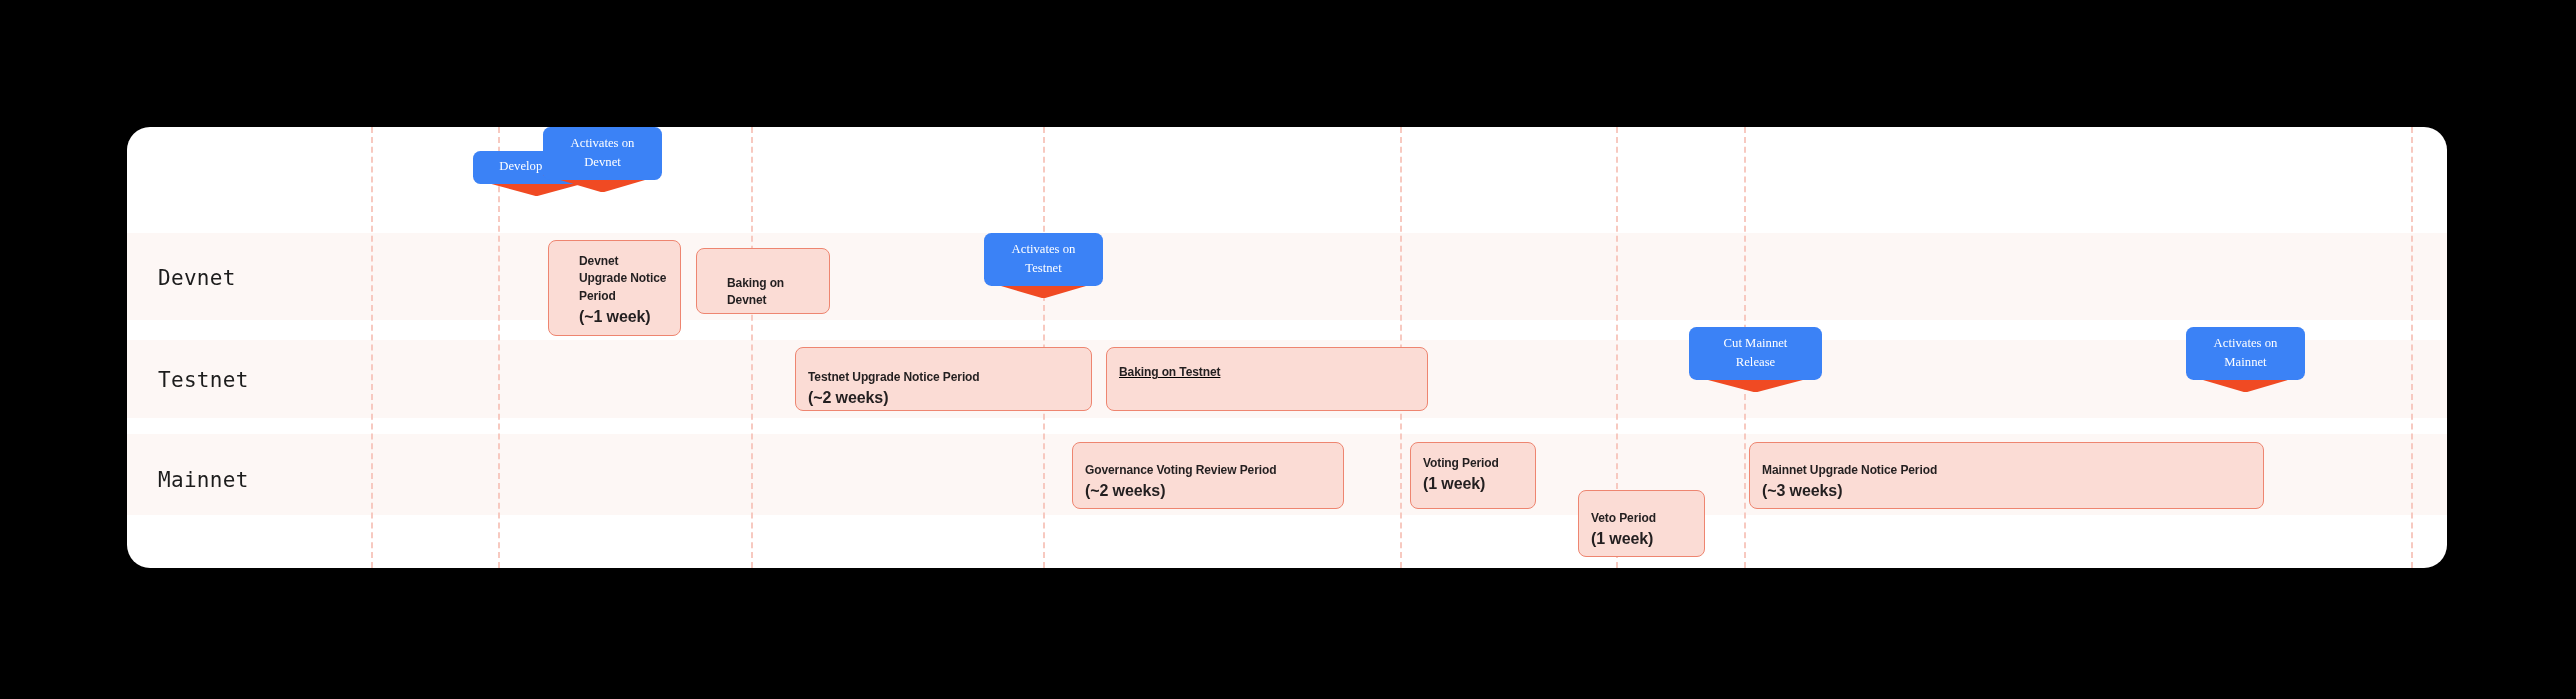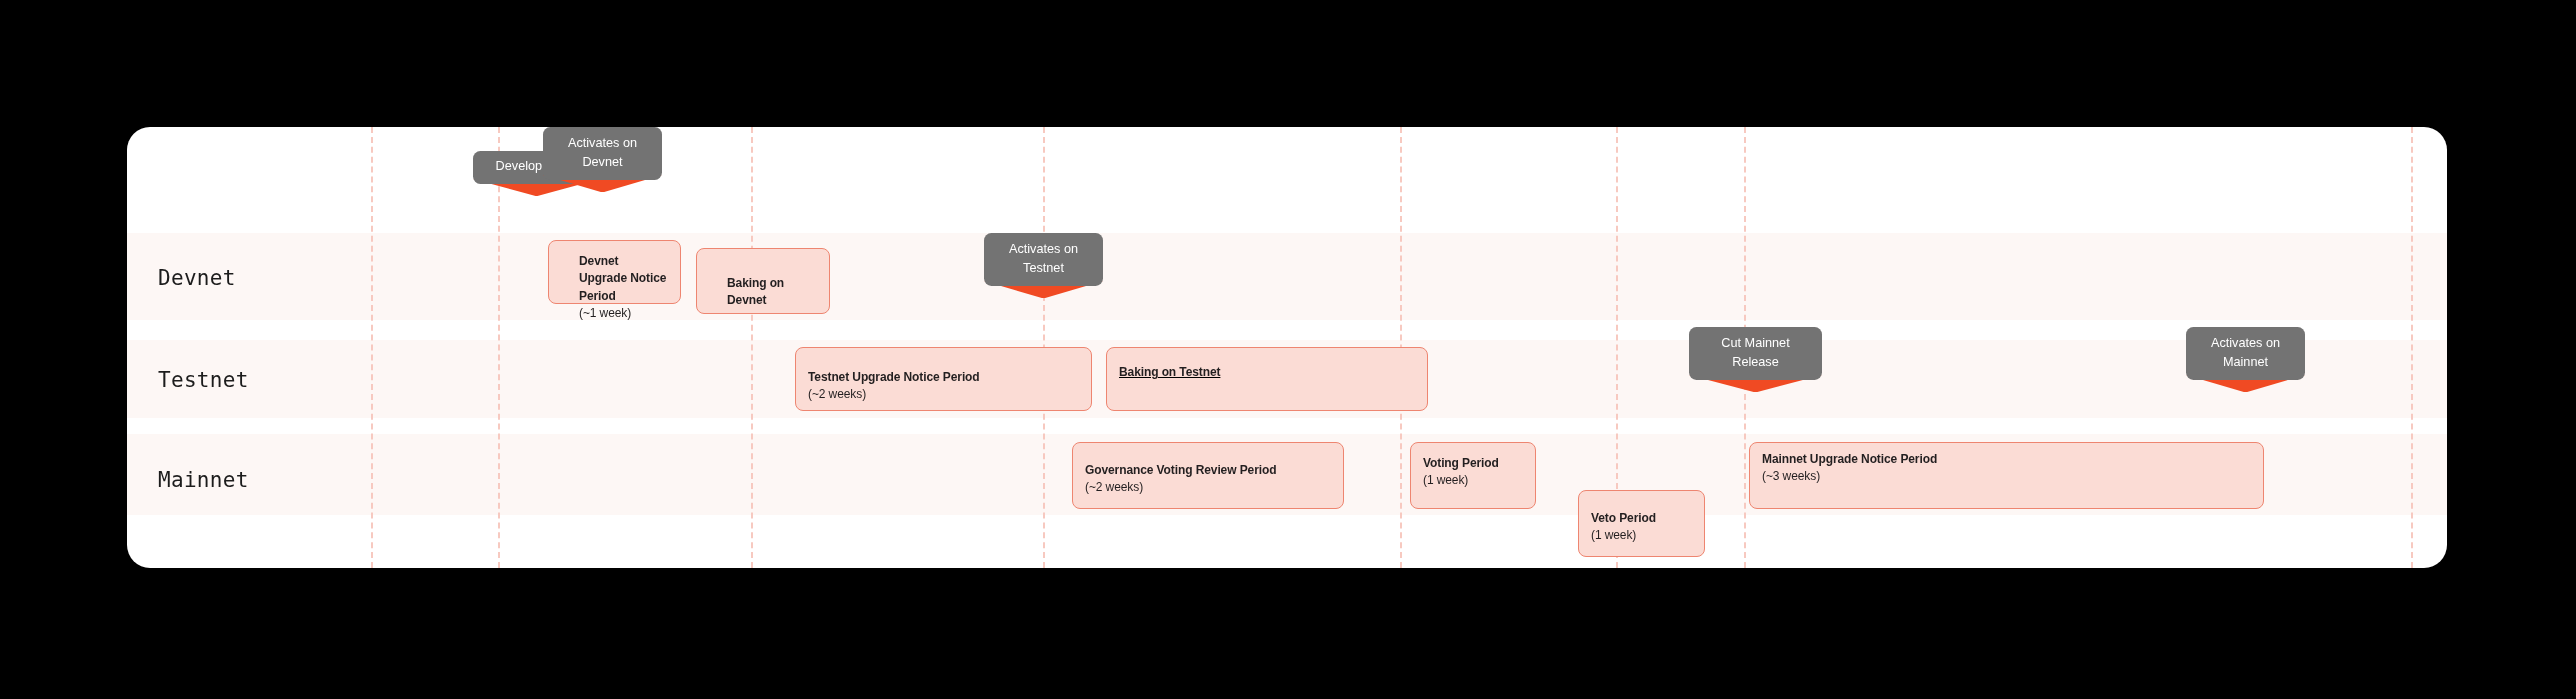--- a/index.html
+++ b/index.html
@@ -70,47 +70,48 @@
     z-index: 3;
   }
   .period-title {
     font-size: 12px;
     font-weight: bold;
     color: #231f20;
     line-height: 1.45;
     letter-spacing: -0.1px;
   }
   .period-sub {
-    font-size: 12px;
-    font-weight: 400;
+    font-size: 16px;
+    font-weight: 700;
     color: #231f20;
     line-height: 1.45;
     letter-spacing: -0.1px;
   }
 
   
   .marker {
     position: absolute;
     z-index: 6;
     display: flex;
     flex-direction: column;
     align-items: center;
   }
   .marker-body {
-    background: #737373;
+    background: #3b82f6;
     border-radius: 7.4px;
     color: #ffffff;
     font-size: 12.7px;
     line-height: 1.55;
     text-align: center;
     padding: 6.7px 11.4px;
     box-sizing: border-box;
     width: 100%;
     position: relative;
     z-index: 2;
+    font-family: Liberation Serif, serif;
   }
   .marker-tail {
     width: 100%;
     height: 17.4px;
     background: #F04A23;
     clip-path: polygon(0% 0%, 100% 0%, 50% 100%);
     margin-top: -4.7px;
     z-index: 1;
   }
 </style>
@@ -129,21 +130,21 @@
   <div class="gridline" style="left:2284px;"></div>
 
   <div class="row-band" style="top:106px; height:87px;"></div>
   <div class="row-band" style="top:213px; height:78px;"></div>
   <div class="row-band" style="top:307px; height:81px;"></div>
 
   <div class="row-label" style="top:139px;">Devnet</div>
   <div class="row-label" style="top:241px;">Testnet</div>
   <div class="row-label" style="top:341px;">Mainnet</div>
 
-  <div class="period-box" style="left:421px; top:113px; width:133px; height:64px;padding-left:30px;">
+  <div class="period-box" style="left:421px; top:113px; width:133px; height:96px;padding-left:30px;">
     <div class="period-title">Devnet Upgrade Notice Period</div>
     <div class="period-sub">(~1 week)</div>
   </div>
 
   <div class="period-box" style="left:569px; top:121px; width:134px; height:66px; padding-top:25.5px;padding-left:30px;">
     <div class="period-title">Baking on Devnet</div>
     <div class="period-sub"></div>
   </div>
 
   <div class="period-box" style="left:668px; top:220px; width:297px; height:64px; padding-top:21px;">
@@ -164,21 +165,21 @@
   <div class="period-box" style="left:1283px; top:315px; width:126px; height:67px; ">
     <div class="period-title">Voting Period</div>
     <div class="period-sub">(1 week)</div>
   </div>
 
   <div class="period-box" style="left:1451px; top:315px; width:127px; height:67px; padding-top:19px;margin-top:48px;">
     <div class="period-title">Veto Period</div>
     <div class="period-sub">(1 week)</div>
   </div>
 
-  <div class="period-box" style="left:1622px; top:315px; width:515px; height:67px; padding-top:8px;">
+  <div class="period-box" style="left:1622px; top:315px; width:515px; height:67px; padding-top:19px;">
     <div class="period-title">Mainnet Upgrade Notice Period</div>
     <div class="period-sub">(~3 weeks)</div>
   </div>
 
   <div class="marker" style="left:346px; top:23.5px; width:127px;">
     <div class="marker-body">
       <div>Develop ready</div>
     </div>
     <div class="marker-tail"></div>
   </div>

